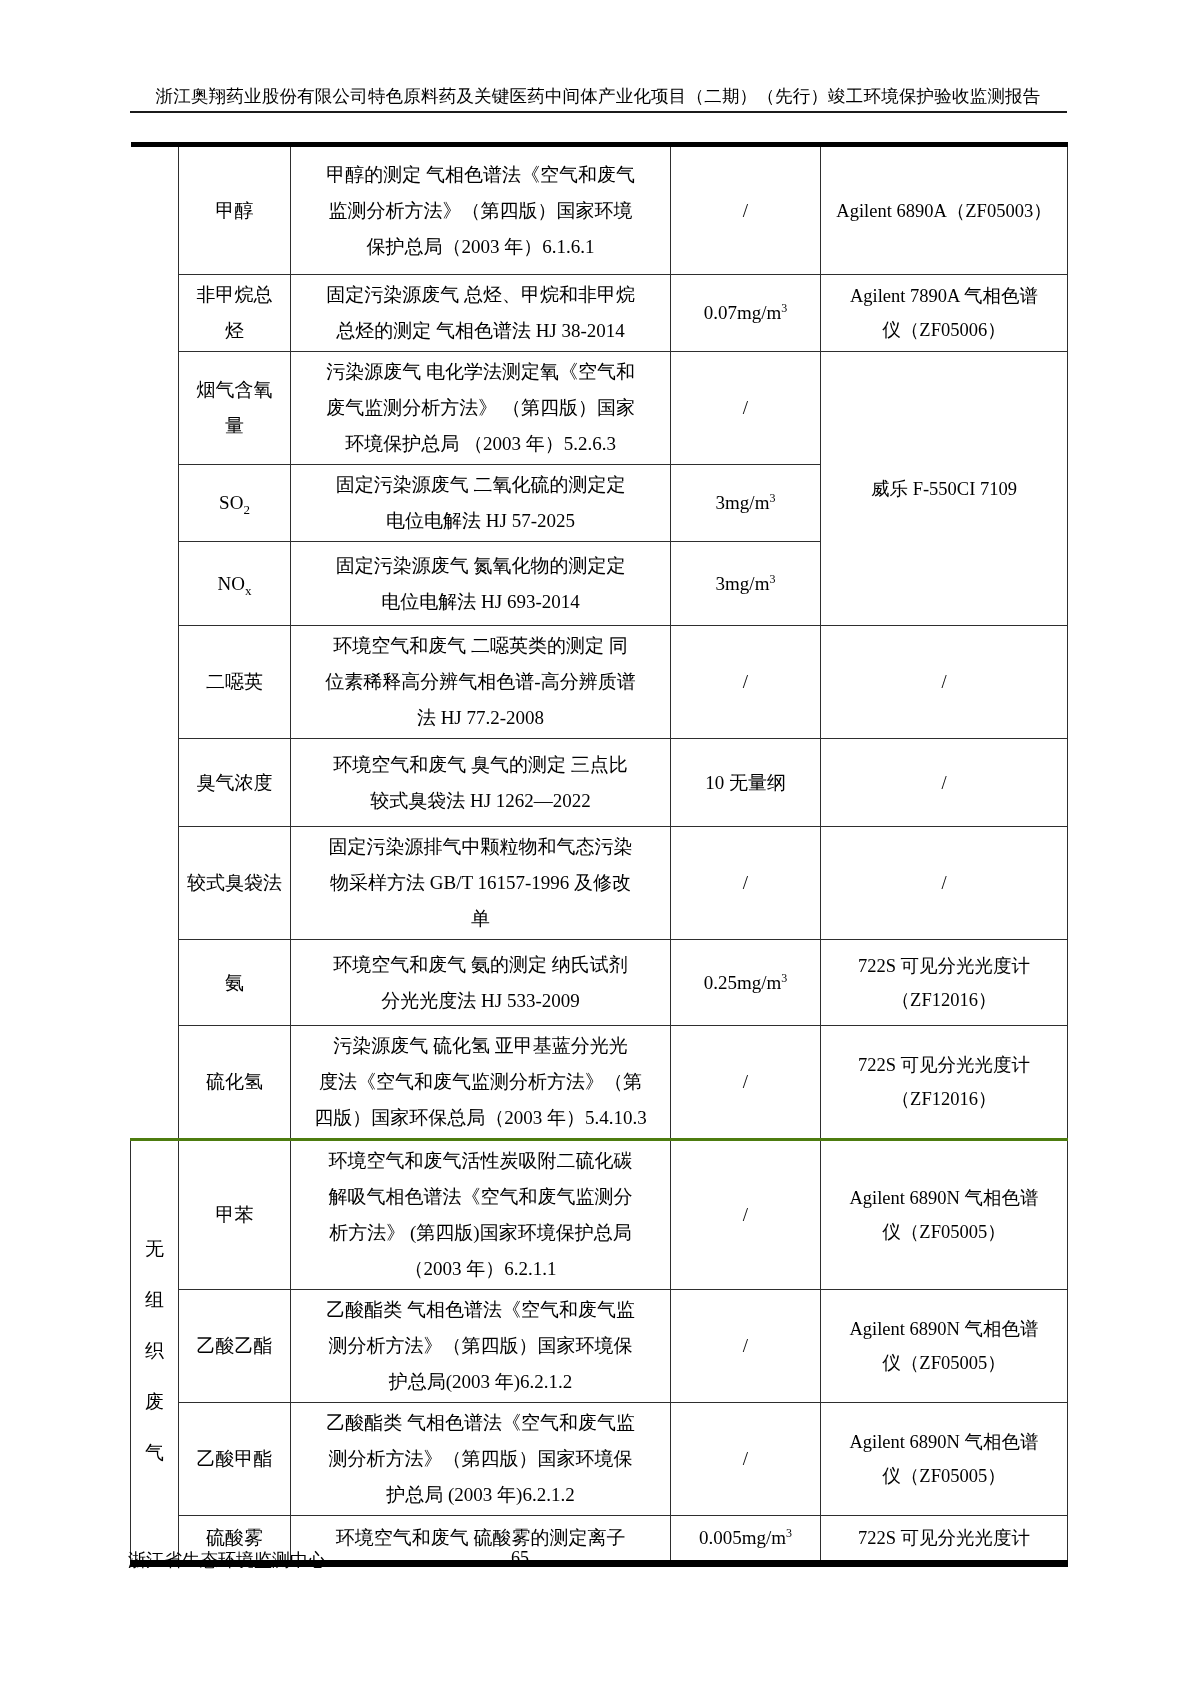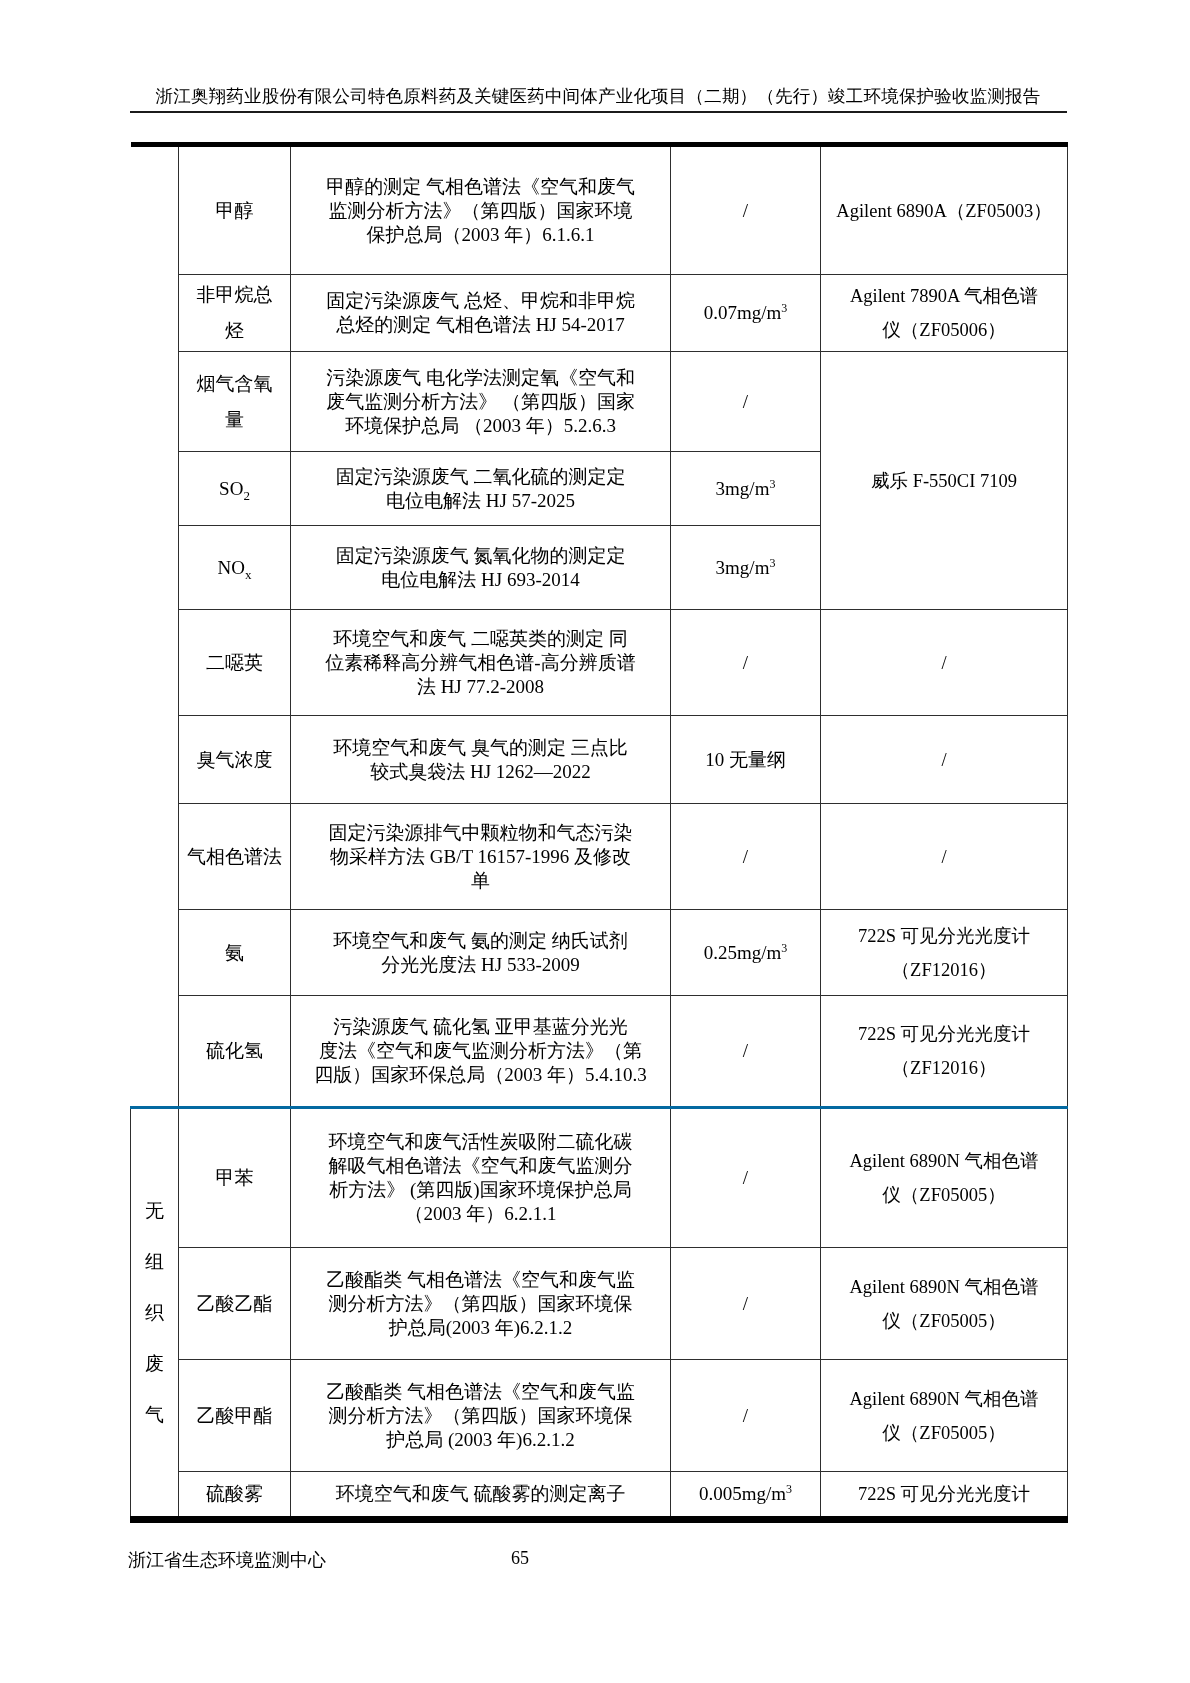--- a/index.html
+++ b/index.html
@@ -26,25 +26,25 @@
   }
   td{
     border:1px solid #2e2e2e;
     text-align:center;vertical-align:middle;
     padding:2px 5px;line-height:36px;
     white-space:pre-line;
     overflow:hidden;
   }
   td.sec-top{border-left:none;border-top:none;}
   td.sec-bottom{line-height:51px;font-size:19px;}
-  td.method{line-height:24px;}
+  td.method{line-height:36px;}
   td.instr{font-size:18.5px;line-height:34px;}
   td.limit sup{font-size:12px;line-height:0;}
   td.param sub{font-size:13px;line-height:0;}
-  tr.divider-top td{border-top:3px solid #0369a1;}
+  tr.divider-top td{border-top:3px solid #4d7c0f;}
   tr.clip td{line-height:40px;}
   .footer{
     position:absolute;top:1548px;left:0;width:1190px;height:30px;
     font-size:18px;
   }
   .footer-org{position:absolute;left:128px;top:0;}
   .footer-page{position:absolute;left:0;width:1040px;text-align:center;top:0;}
 </style>
 </head>
 <body>
@@ -71,21 +71,21 @@
 监测分析方法》（第四版）国家环境
 保护总局（2003 年）6.1.6.1</td>
         <td class="limit"><span>/</span><sup></sup></td>
         <td class="instr">Agilent 6890A（ZF05003）</td>
       </tr>
 
       <tr style="height:76px">
         <td class="param"><span>非甲烷总
 烃</span><sub></sub></td>
         <td class="method">固定污染源废气 总烃、甲烷和非甲烷
-总烃的测定 气相色谱法 HJ 54-2017</td>
+总烃的测定 气相色谱法 HJ 38-2014</td>
         <td class="limit"><span>0.07mg/m</span><sup>3</sup></td>
         <td class="instr">Agilent 7890A 气相色谱
 仪（ZF05006）</td>
       </tr>
 
       <tr style="height:100px">
         <td class="param"><span>烟气含氧
 量</span><sub></sub></td>
         <td class="method">污染源废气 电化学法测定氧《空气和
 废气监测分析方法》 （第四版）国家
@@ -119,21 +119,21 @@
 
       <tr style="height:88px">
         <td class="param"><span>臭气浓度</span><sub></sub></td>
         <td class="method">环境空气和废气 臭气的测定 三点比
 较式臭袋法 HJ 1262—2022</td>
         <td class="limit"><span>10 无量纲</span><sup></sup></td>
         <td class="instr">/</td>
       </tr>
 
       <tr style="height:106px">
-        <td class="param"><span>气相色谱法</span><sub></sub></td>
+        <td class="param"><span>较式臭袋法</span><sub></sub></td>
         <td class="method">固定污染源排气中颗粒物和气态污染
 物采样方法 GB/T 16157-1996 及修改
 单</td>
         <td class="limit"><span>/</span><sup></sup></td>
         <td class="instr">/</td>
       </tr>
 
       <tr style="height:86px">
         <td class="param"><span>氨</span><sub></sub></td>
         <td class="method">环境空气和废气 氨的测定 纳氏试剂

